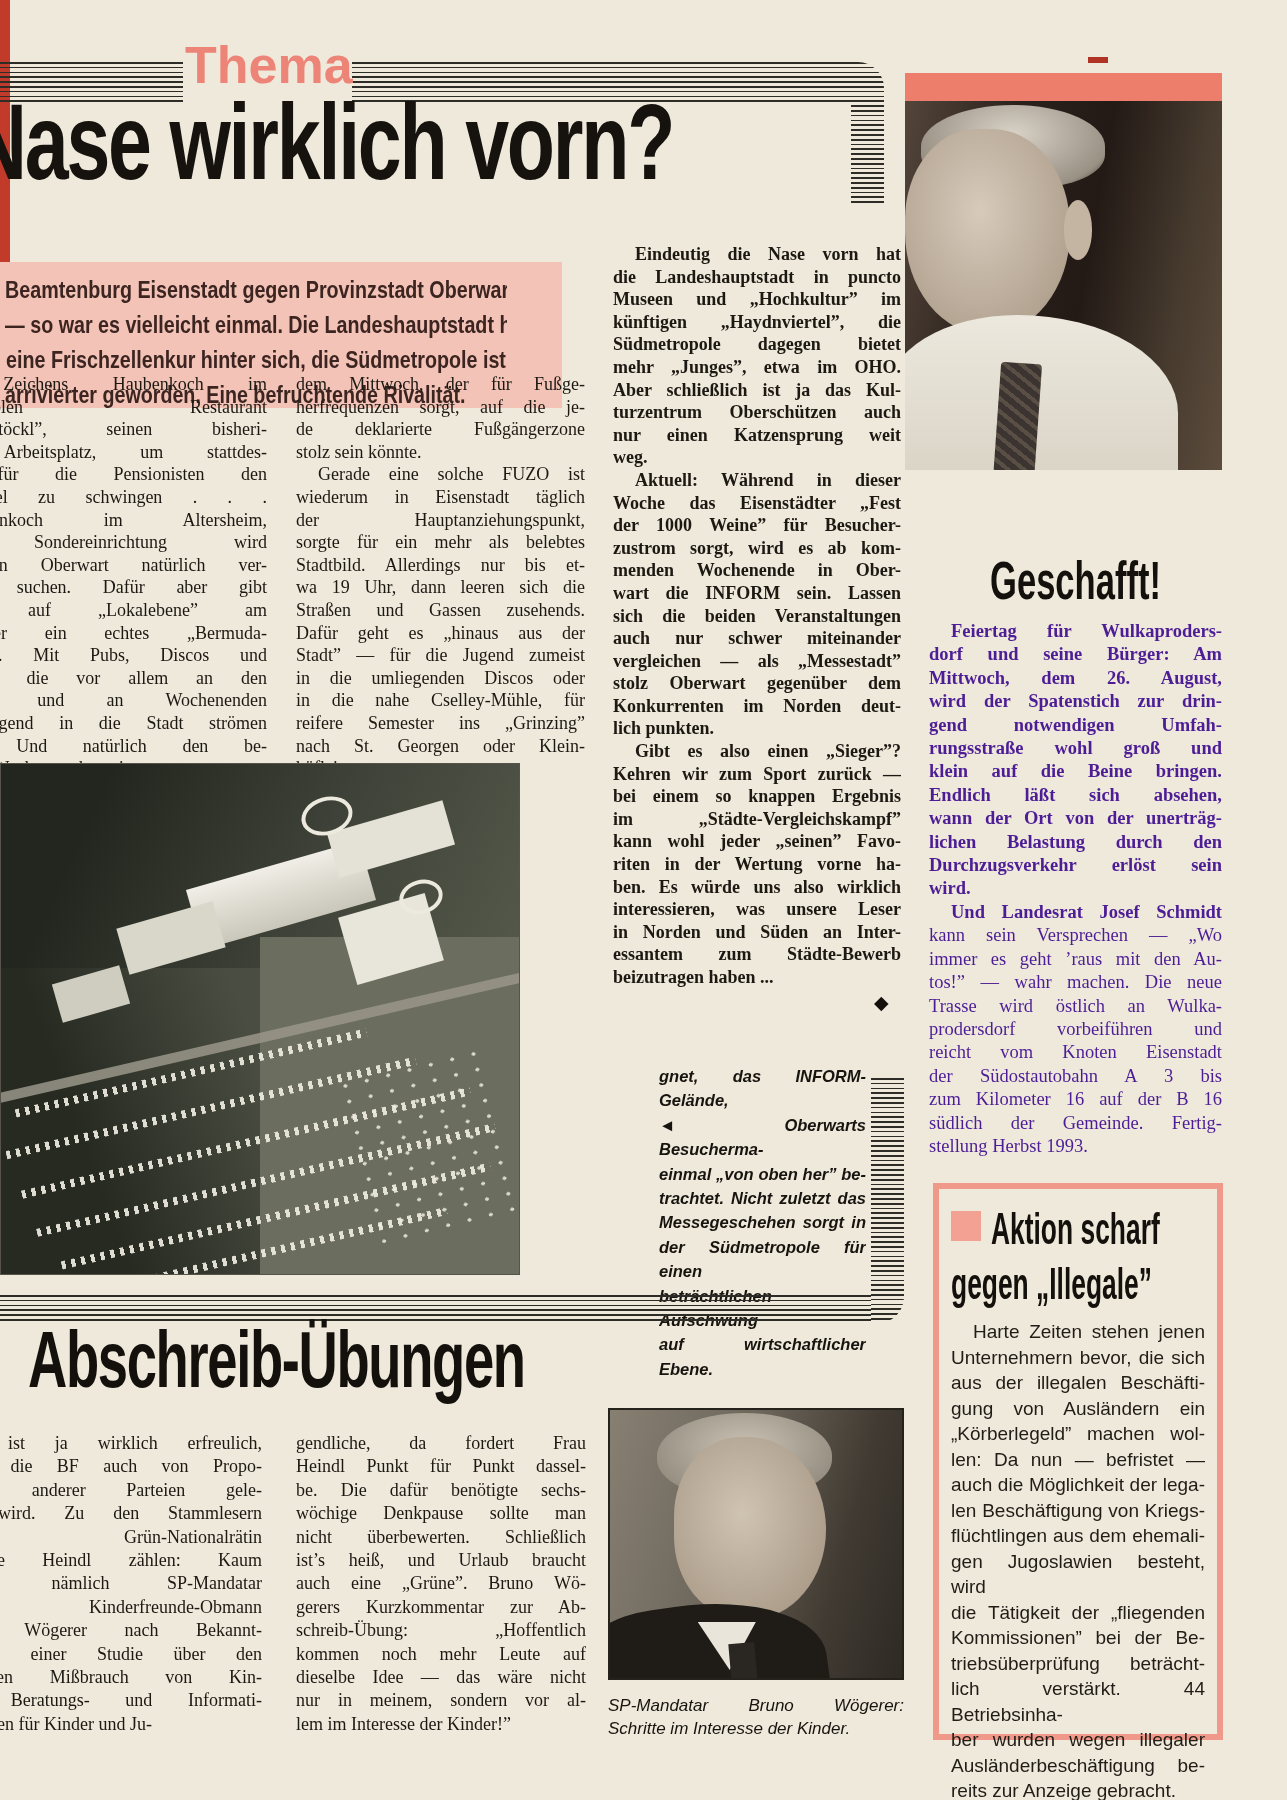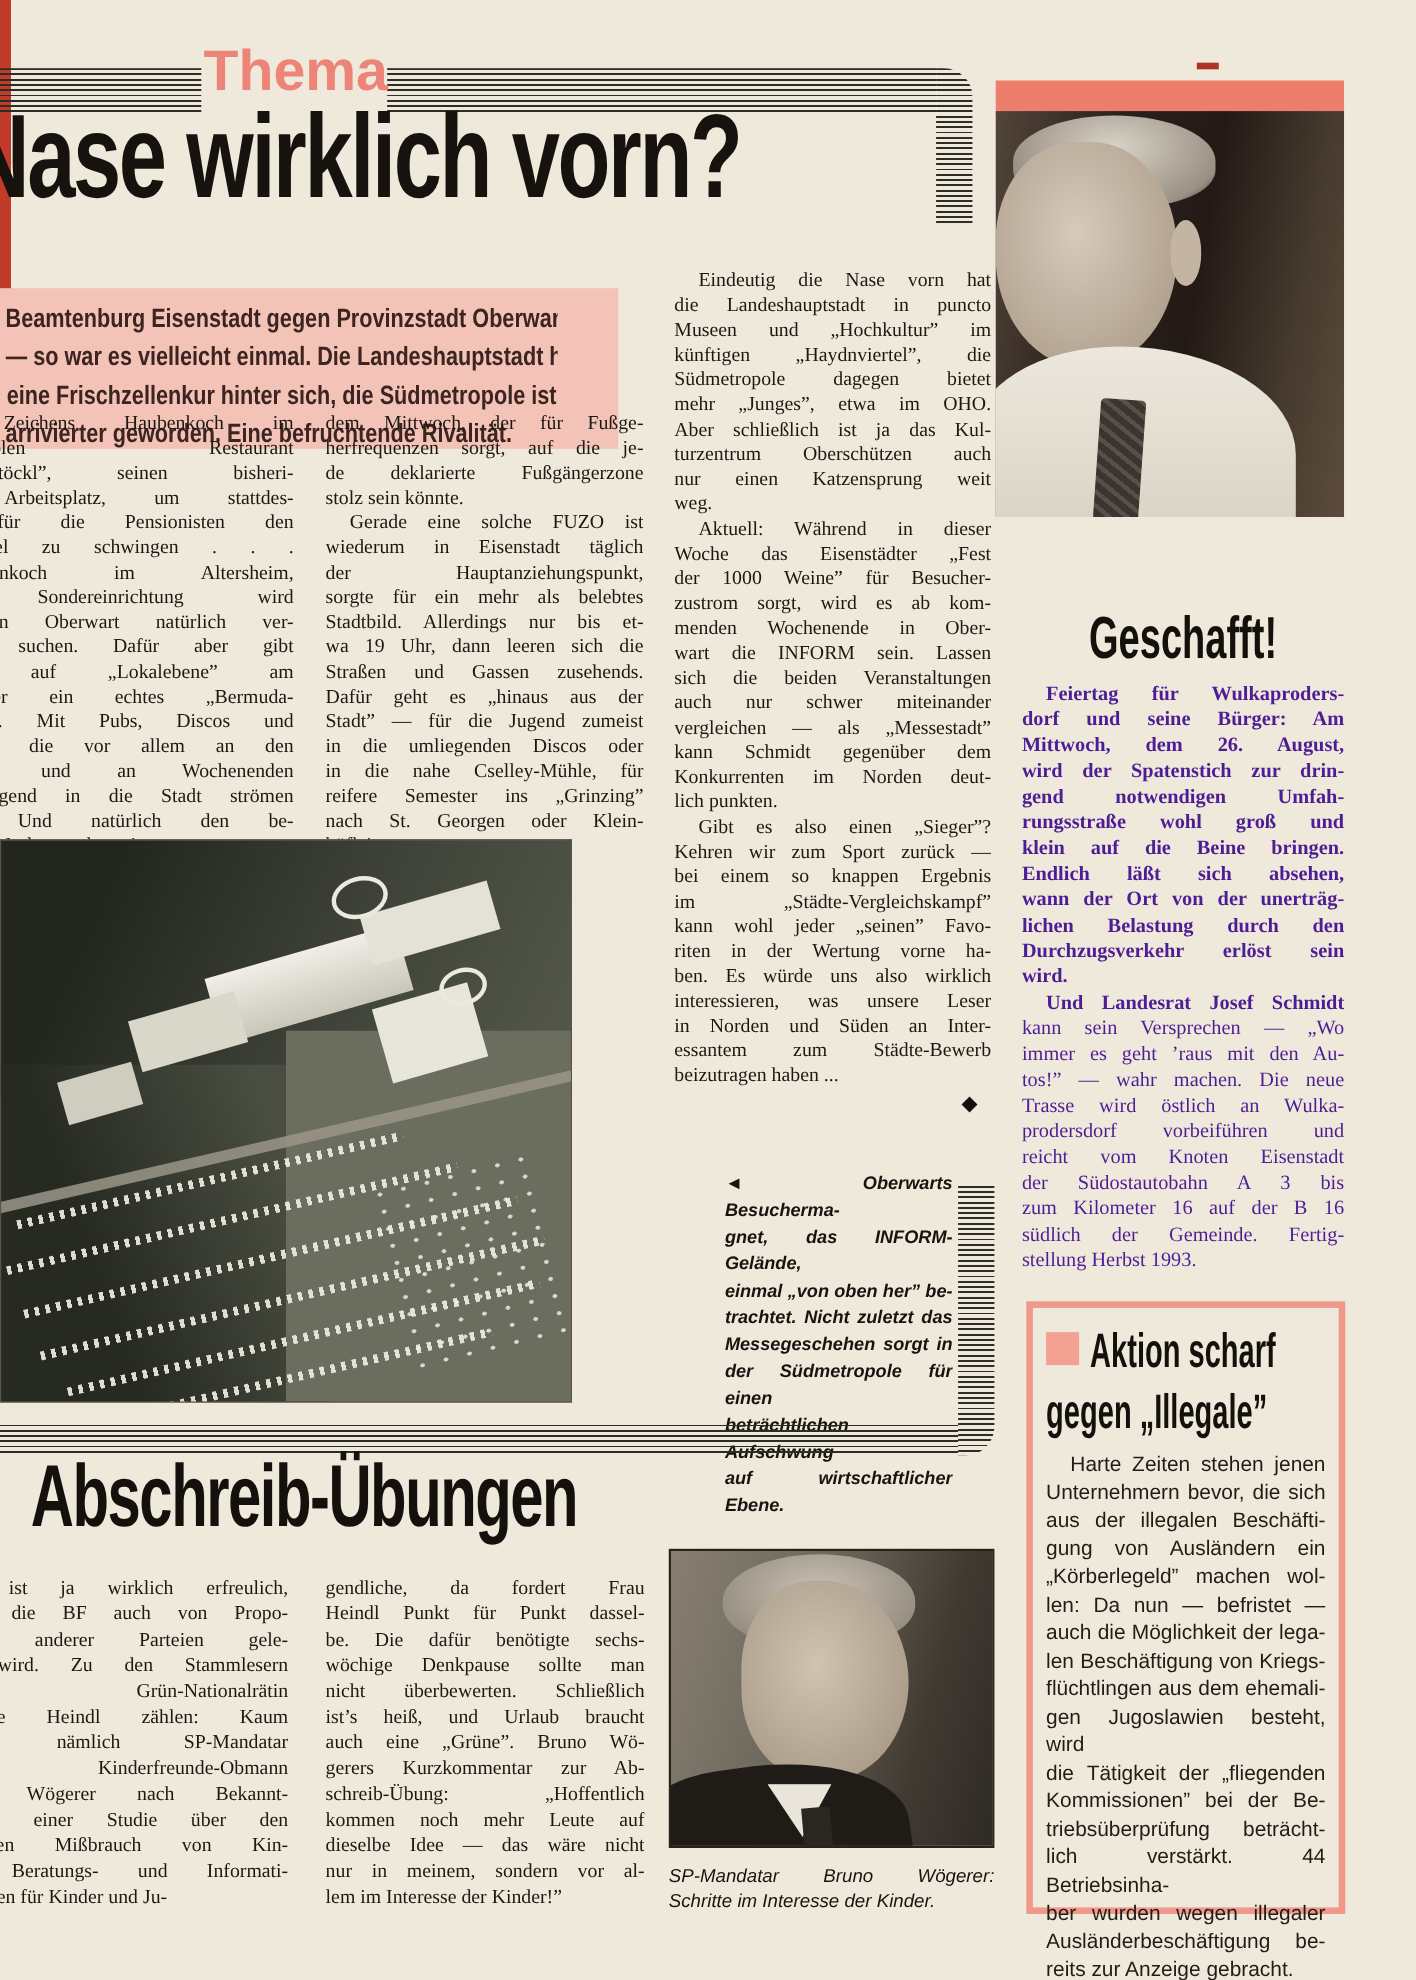--- a/index.html
+++ b/index.html
@@ -52,21 +52,21 @@
     font-size:24px;line-height:35px;
     padding-top:10px;box-sizing:border-box;
   }
   .intro-inner{transform:scaleX(0.82);transform-origin:50% 0;}
   .intro-box .line{text-align:center;text-align-last:center;white-space:nowrap;}
   
   .serif-col{position:absolute;font-family:"Liberation Serif",serif;
     font-size:18px;line-height:22.6px;color:#1c1812;}
   .c1{left:-48px;top:373px;width:315px;}
   .c2{left:296px;top:373px;width:289px;}
-  .c3{left:613px;top:243px;width:288px;}
+  .c3{left:613px;top:243px;width:288px;font-weight:bold;}
   .a2c1{left:-40px;top:1432px;width:302px;line-height:23.4px;}
   .a2c2{left:296px;top:1432px;width:290px;line-height:23.4px;}
   .line{text-align:justify;text-align-last:justify;text-justify:inter-word;overflow:hidden;}
   .line.last{text-align-last:left;}
   .line.first{text-indent:22px;}
   .line.b{font-weight:bold;}
   .end-mark{position:absolute;left:874px;top:991px;font-size:19px;color:#14110d;}
   
   .sidebar-text{position:absolute;left:929px;top:620px;width:293px;
     font-family:"Liberation Serif",serif;font-size:18.5px;line-height:23.4px;color:#4c1d95;}
@@ -243,21 +243,21 @@
     <div class="par">
       <div class="line first">Aktuell: Während in dieser</div>
       <div class="line">Woche das Eisenstädter „Fest</div>
       <div class="line">der 1000 Weine” für Besucher-</div>
       <div class="line">zustrom sorgt, wird es ab kom-</div>
       <div class="line">menden Wochenende in Ober-</div>
       <div class="line">wart die INFORM sein. Lassen</div>
       <div class="line">sich die beiden Veranstaltungen</div>
       <div class="line">auch nur schwer miteinander</div>
       <div class="line">vergleichen — als „Messestadt”</div>
-      <div class="line">kann Schmidt gegenüber dem</div>
+      <div class="line">stolz Oberwart gegenüber dem</div>
       <div class="line">Konkurrenten im Norden deut-</div>
       <div class="line last">lich punkten.</div>
     </div>
     <div class="par">
       <div class="line first">Gibt es also einen „Sieger”?</div>
       <div class="line">Kehren wir zum Sport zurück —</div>
       <div class="line">bei einem so knappen Ergebnis</div>
       <div class="line">im „Städte-Vergleichskampf”</div>
       <div class="line">kann wohl jeder „seinen” Favo-</div>
       <div class="line">riten in der Wertung vorne ha-</div>
@@ -286,22 +286,22 @@
   <div class="a-cars a-c2"></div>
   <div class="a-cars a-c3"></div>
   <div class="a-cars a-c4"></div>
   <div class="a-cars a-c5"></div>
   <div class="a-cars a-c6"></div>
   <div class="a-dots"></div>
 </div>
 
 <div class="caption1">
     <div class="par">
+      <div class="line">gnet, das INFORM-Gelände,</div>
       <div class="line">◄ Oberwarts Besucherma-</div>
-      <div class="line">gnet, das INFORM-Gelände,</div>
       <div class="line">einmal „von oben her” be-</div>
       <div class="line">trachtet. Nicht zuletzt das</div>
       <div class="line">Messegeschehen sorgt in</div>
       <div class="line">der Südmetropole für einen</div>
       <div class="line">beträchtlichen Aufschwung</div>
       <div class="line last">auf wirtschaftlicher Ebene.</div>
     </div>
   </div>
 <div class="stripes v-strip"></div>
 <div class="stripes h-strip"></div>

